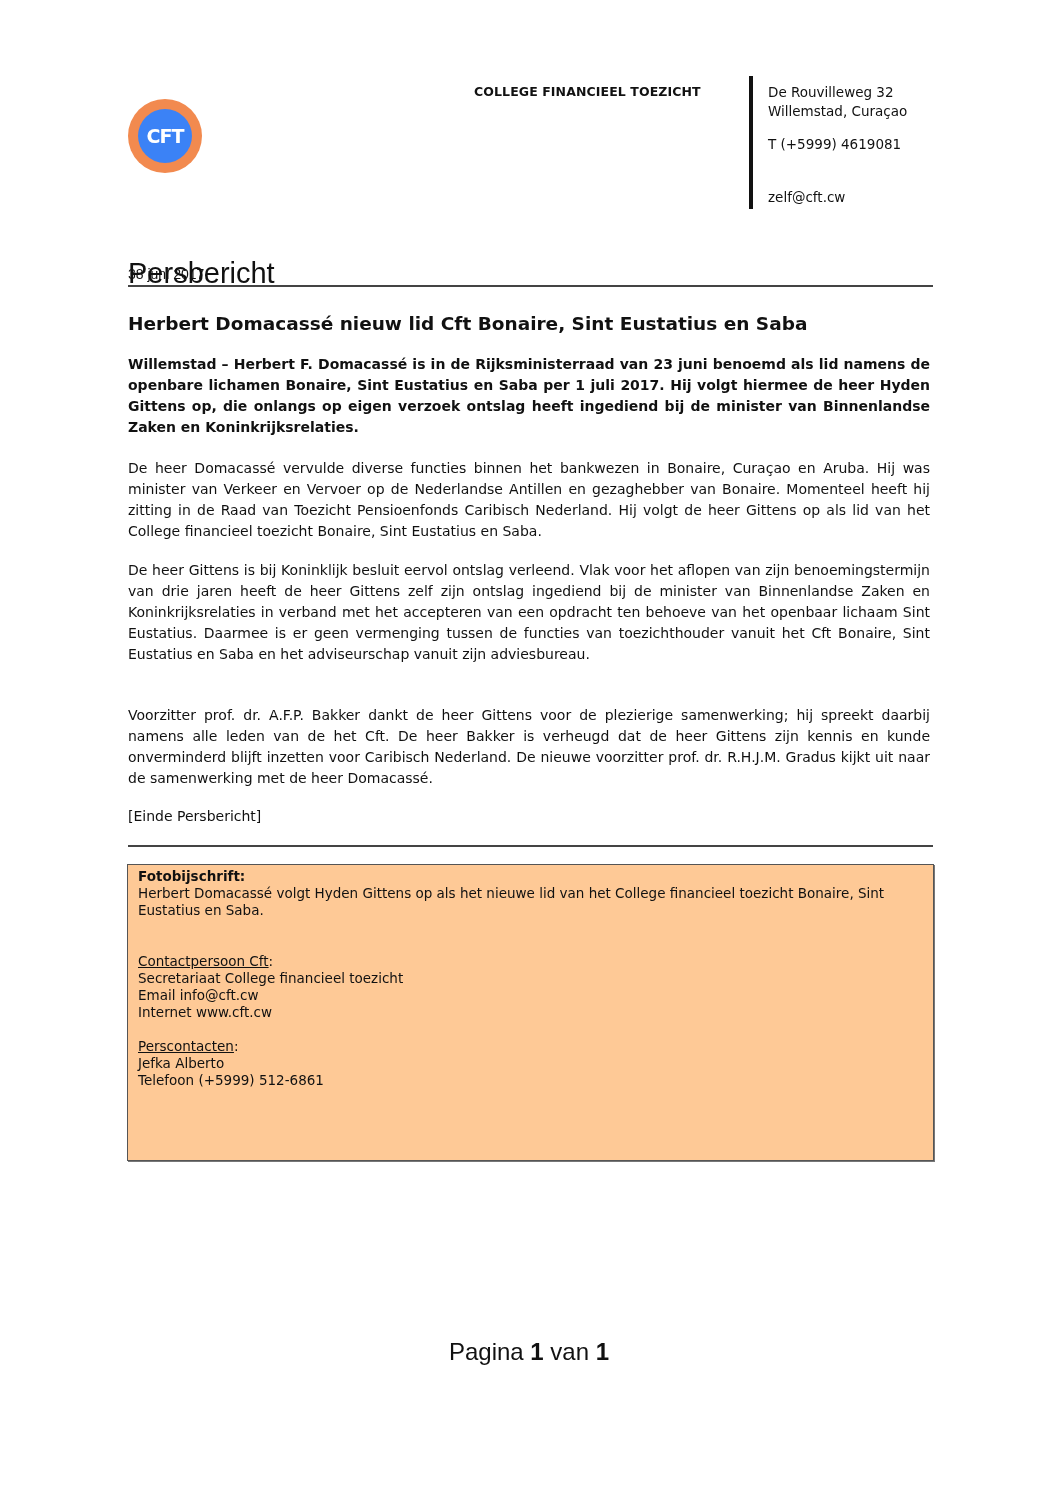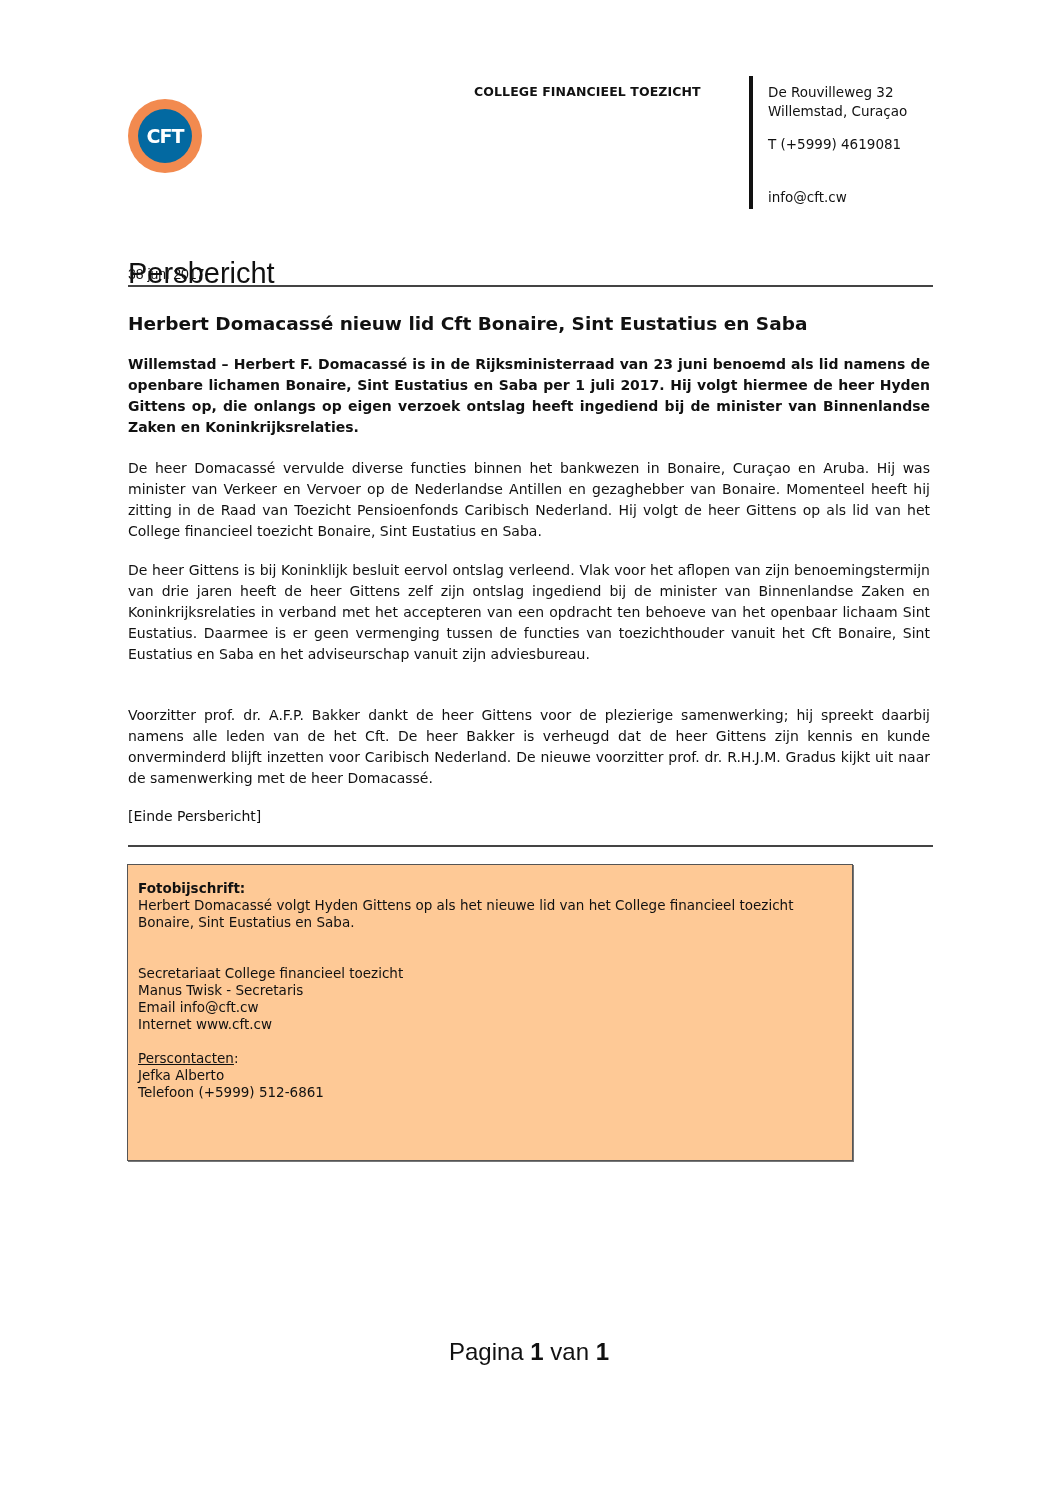--- a/index.html
+++ b/index.html
@@ -1,40 +1,40 @@
 <!DOCTYPE html>
 <html><head>
 <meta charset="utf-8">
 <style>
   html, body { margin:0; padding:0; background:#ffffff; }
   body { width:1058px; height:1497px; position:relative; font-family:"DejaVu Sans", sans-serif; color:#111; overflow:hidden; }
 
   .logo { position:absolute; left:128px; top:99px; width:74px; height:74px; border-radius:50%;
     background:#f28a4f; display:flex; align-items:center; justify-content:center; }
-  .logo .inner { width:54px; height:54px; border-radius:50%; background:#0369a1;
+  .logo .inner { width:54px; height:54px; border-radius:50%; background:#3b82f6;
     display:flex; align-items:center; justify-content:center; }
   .logo .txt { color:#fff; font-family:"DejaVu Sans", sans-serif; font-weight:bold; font-size:19px; letter-spacing:-1px; }
 
   .org { position:absolute; left:474px; top:84px; font-size:12.5px; font-weight:bold; letter-spacing:0.1px; }
   .vbar { position:absolute; left:749px; top:76px; width:4px; height:133px; background:#111; }
   .addr { position:absolute; left:768px; top:83px; font-size:13.5px; line-height:19px; }
   .addr div { white-space:nowrap; }
 
   .title { position:absolute; left:128px; top:232px; font-family:"Liberation Sans", sans-serif; font-size:29px; font-weight:normal;margin-top:25px; }
   .date { position:absolute; left:128px; top:266px; font-family:"Liberation Sans", sans-serif; font-size:14px; }
   .hr1 { position:absolute; left:128px; top:285px; width:805px; height:2px; background:#444; }
 
   .headline { position:absolute; left:128px; top:313px; font-size:18.5px; font-weight:bold; }
 
   .body { position:absolute; left:128px; width:802px; font-size:14px; line-height:21px; text-align:justify; }
   .body.lead { font-weight:bold; }
 
   .hr2 { position:absolute; left:128px; top:845px; width:805px; height:2px; background:#444; }
 
-  .box { position:absolute; left:127px; top:864px; width:726px; height:297px; background:#fec996; border:1px solid #555; box-shadow:1px 1px 0 #777; padding:15px 10px; box-sizing:border-box; font-size:13.5px; line-height:17px; }
+  .box { position:absolute; left:127px; top:864px; width:807px; height:297px; background:#fec996; border:1px solid #555; box-shadow:1px 1px 0 #777; padding:3px 10px; box-sizing:border-box; font-size:13.5px; line-height:17px; }
   .box .b { font-weight:bold; }
   .box .u { text-decoration:underline; }
   .box .gap { height:17px; }
 
   .footer { position:absolute; left:0; width:1058px; top:1338px; text-align:center; font-family:"Liberation Sans", sans-serif; font-size:24px; }
   .footer b { font-weight:bold; }
 </style>
 </head>
 <body>
 
@@ -45,21 +45,21 @@
 </div>
 
 <div class="org">COLLEGE FINANCIEEL TOEZICHT</div>
 <div class="vbar"></div>
 <div class="addr">
   <div>De Rouvilleweg 32</div>
   <div>Willemstad, Curaçao</div>
   <div style="height:14px"></div>
   <div>T (+5999) 4619081</div>
   <div style="height:34px"></div>
-  <div>info@cft.cw</div>
+  <div>zelf@cft.cw</div>
 </div>
 
 <div class="title">Persbericht</div>
 <div class="date">38 juni 2017</div>
 <div class="hr1"></div>
 
 <div class="headline">Herbert Domacassé nieuw lid Cft Bonaire, Sint Eustatius en Saba</div>
 
 <div class="body lead" style="top:354px">Willemstad – Herbert F. Domacassé is in de Rijksministerraad van 23 juni benoemd als lid namens de openbare lichamen Bonaire, Sint Eustatius en Saba per 1 juli 2017. Hij volgt hiermee de heer Hyden Gittens op, die onlangs op eigen verzoek ontslag heeft ingediend bij de minister van Binnenlandse Zaken en Koninkrijksrelaties.</div>
 <div class="body" style="top:458px">De heer Domacassé vervulde diverse functies binnen het bankwezen in Bonaire, Curaçao en Aruba. Hij was minister van Verkeer en Vervoer op de Nederlandse Antillen en gezaghebber van Bonaire. Momenteel heeft hij zitting in de Raad van Toezicht Pensioenfonds Caribisch Nederland. Hij volgt de heer Gittens op als lid van het College financieel toezicht Bonaire, Sint Eustatius en Saba.</div>
@@ -67,22 +67,22 @@
 <div class="body" style="top:705px">Voorzitter prof. dr. A.F.P. Bakker dankt de heer Gittens voor de plezierige samenwerking; hij spreekt daarbij namens alle leden van de het Cft. De heer Bakker is verheugd dat de heer Gittens zijn kennis en kunde onverminderd blijft inzetten voor Caribisch Nederland. De nieuwe voorzitter prof. dr. R.H.J.M. Gradus kijkt uit naar de samenwerking met de heer Domacassé.</div>
 <div class="body" style="top:806px">[Einde Persbericht]</div>
 
 <div class="hr2"></div>
 
 <div class="box">
   <div class="b">Fotobijschrift:</div>
   <div>Herbert Domacassé volgt Hyden Gittens op als het nieuwe lid van het College financieel toezicht Bonaire, Sint Eustatius en Saba.</div>
   <div class="gap"></div>
   <div class="gap"></div>
+  <div><span class="u">Contactpersoon Cft</span>:</div>
   <div>Secretariaat College financieel toezicht</div>
-  <div>Manus Twisk - Secretaris</div>
   <div>Email info@cft.cw</div>
   <div>Internet www.cft.cw</div>
   <div class="gap"></div>
   <div><span class="u">Perscontacten</span>:</div>
   <div>Jefka Alberto</div>
   <div>Telefoon (+5999) 512-6861</div>
 </div>
 
 <div class="footer">
   <span>Pagina </span><b>1</b><span> van </span><b>1</b>

